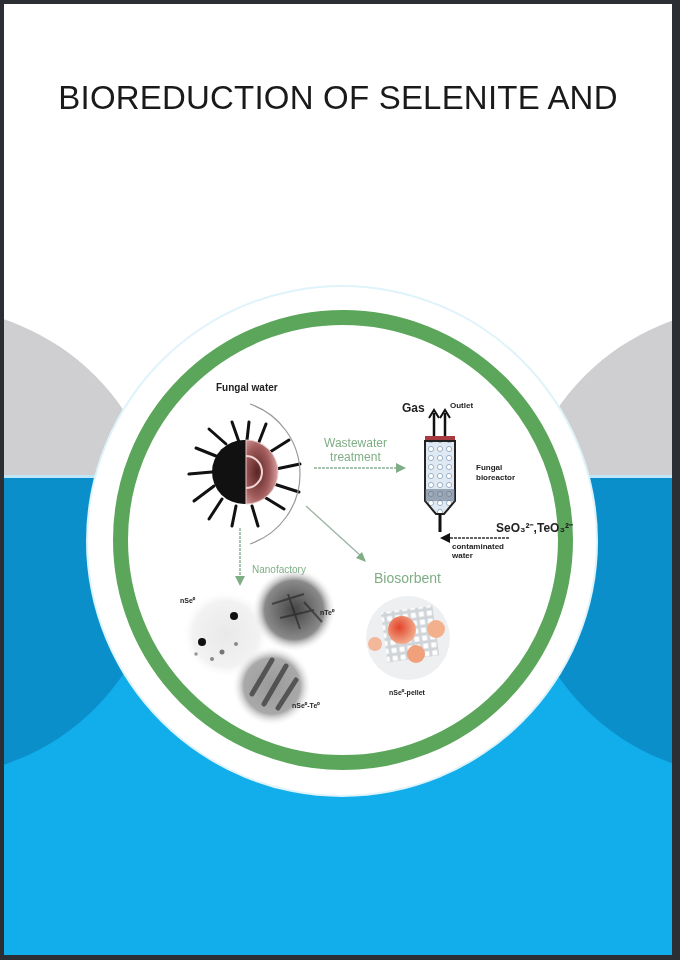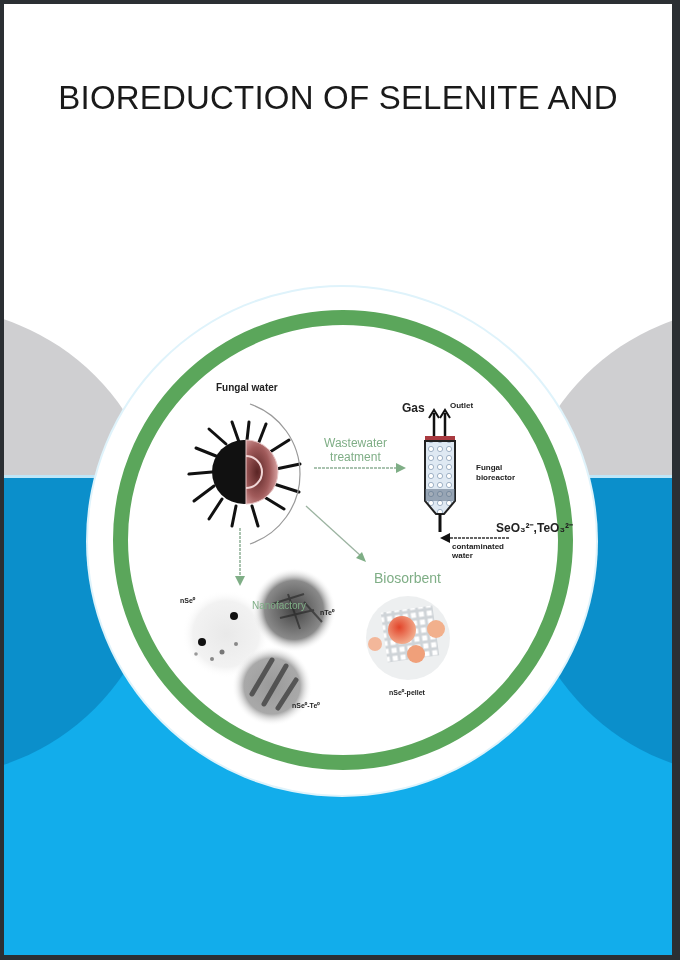--- a/index.html
+++ b/index.html
@@ -169,20 +169,20 @@
   <div class="lbl" style="left:446px;top:397px;font-size:8px;">Outlet</div>
   <div class="lbl" style="left:472px;top:459px;font-size:8px;line-height:10px;">
     <div>Fungal</div>
     <div>bioreactor</div>
   </div>
   <div class="lbl" style="left:452px;top:515px;font-size:12px;margin-left:40px;">SeO₃²⁻,TeO₃²⁻</div>
   <div class="lbl" style="left:448px;top:538px;font-size:8px;line-height:9px;text-align:left;">
     <div>contaminated</div>
     <div>water</div>
   </div>
-  <div class="glbl" style="left:248px;top:560px;font-size:10px;margin-top:36px;">Nanofactory</div>
+  <div class="glbl" style="left:248px;top:560px;font-size:10px;">Nanofactory</div>
   <div class="glbl" style="left:370px;top:566px;font-size:14px;">Biosorbent</div>
   <div class="lbl" style="left:176px;top:592px;font-size:7px;">nSe⁰</div>
   <div class="lbl" style="left:316px;top:604px;font-size:7px;">nTe⁰</div>
   <div class="lbl" style="left:288px;top:697px;font-size:7px;">nSe⁰-Te⁰</div>
   <div class="lbl" style="left:385px;top:684px;font-size:7px;">nSe⁰-pellet</div>
 
 </div>
 
 </body></html>

